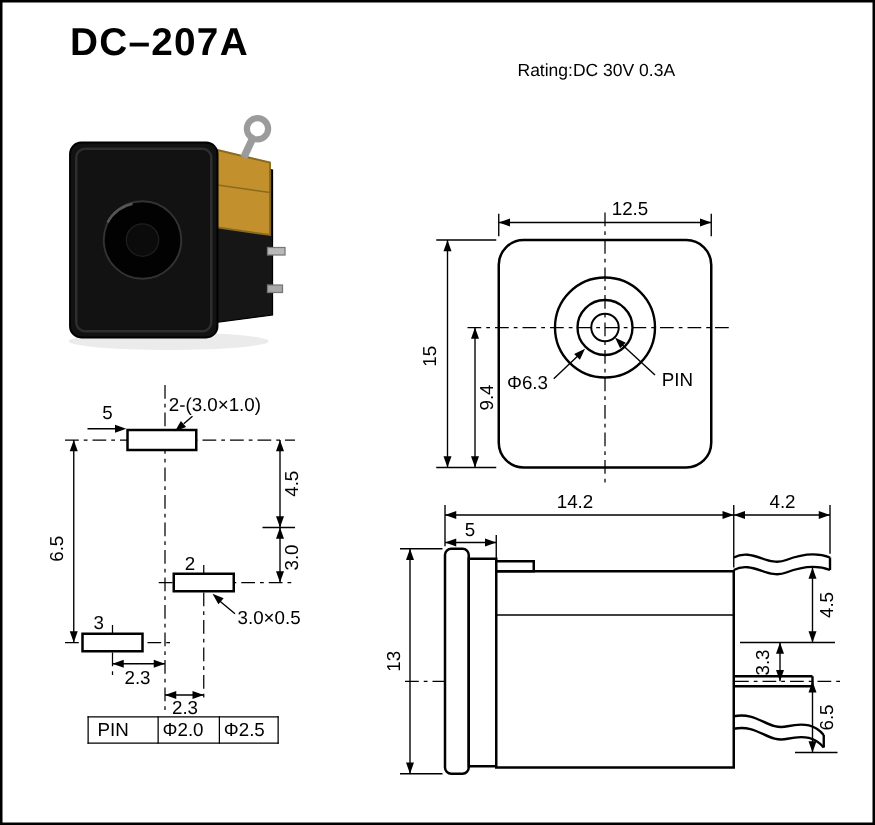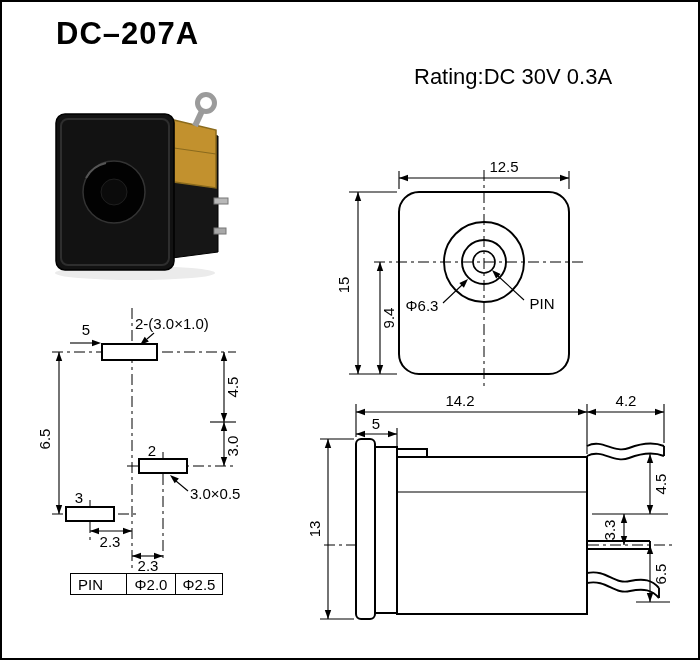--- a/index.html
+++ b/index.html
@@ -1,29 +1,29 @@
 <!DOCTYPE html>
 <html><head>
 <meta charset="utf-8">
 <style>
   *{margin:0;padding:0;box-sizing:border-box}
   html,body{background:#fff}
   body{width:700px;height:660px;font-family:"Liberation Sans",sans-serif;color:#000}
   .sheet{position:relative;width:700px;height:660px;background:#fff;border:2px solid #000;overflow:hidden}
   .title{position:absolute;left:54px;top:14px;font-size:31px;font-weight:bold;letter-spacing:1px}
-  .rating{position:absolute;left:412px;top:62px;font-size:22px}
+  .rating{position:absolute;left:412px;top:46px;font-size:14px}
   svg.drawing{position:absolute;left:0;top:0}
   svg text{font-family:"Liberation Sans",sans-serif;font-size:15px;fill:#000;stroke:none}
   .ol{fill:#fff;stroke:#000;stroke-width:2}
   .thin{fill:none;stroke:#000;stroke-width:1.1}
   .thick{fill:none;stroke:#000;stroke-width:1.9}
   .dash{fill:none;stroke:#000;stroke-width:1;stroke-dasharray:11 4 3 4}
   .ah{fill:#000;stroke:none}
   .spec-table{position:absolute;left:68px;top:571px;border-collapse:collapse;font-size:15px}
-  .spec-table td{border:1.8px solid #000;height:21px;text-align:center;padding:0 3px}
+  .spec-table td{border:1.8px solid #000;height:21px;padding:0 3px}
   .spec-table td.c1{width:56px;text-align:left;padding-left:7px}
   .spec-table td.c2{width:49px}
   .spec-table td.c3{width:47px}
 </style>
 </head>
 <body>
 
 <div class="sheet">
 
   <div class="title">DC–207A</div>

